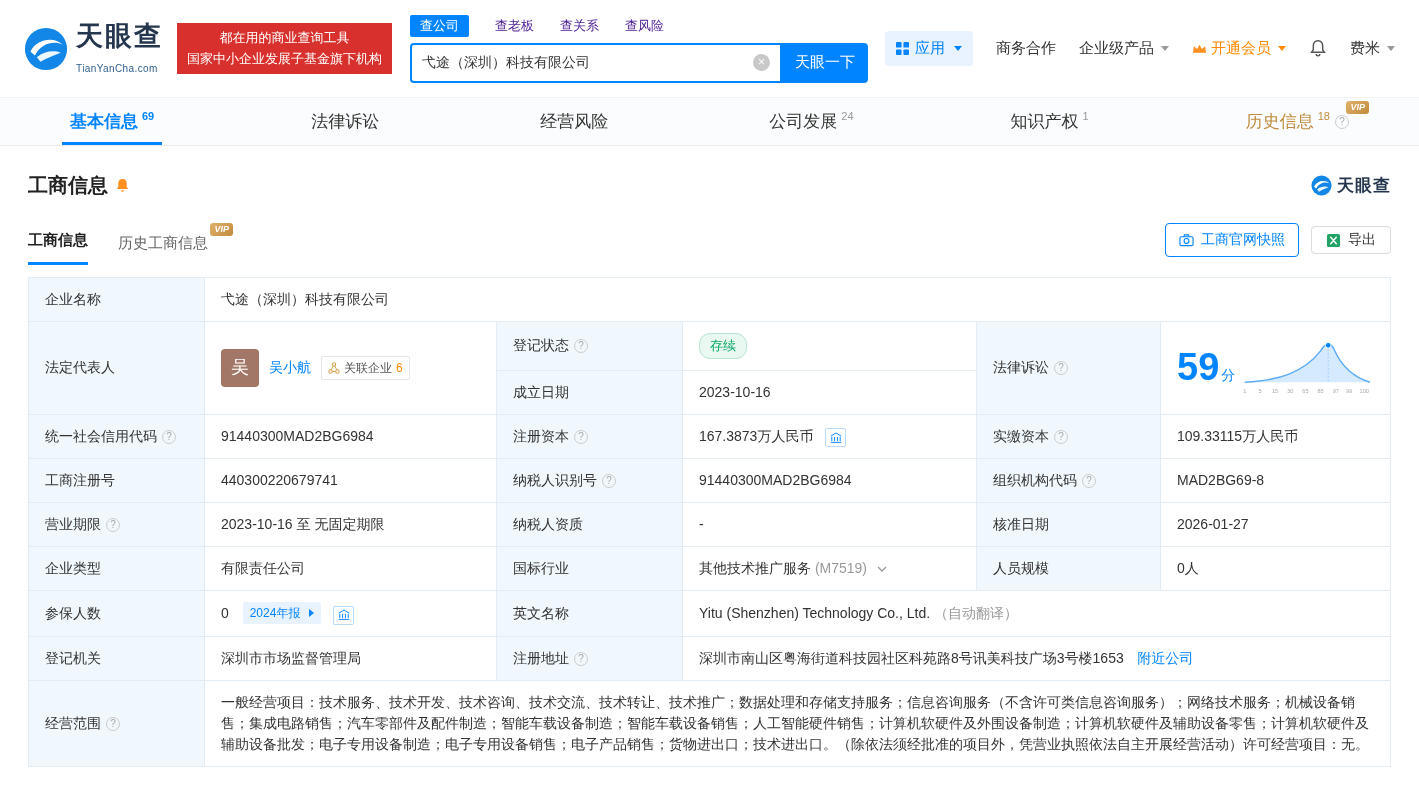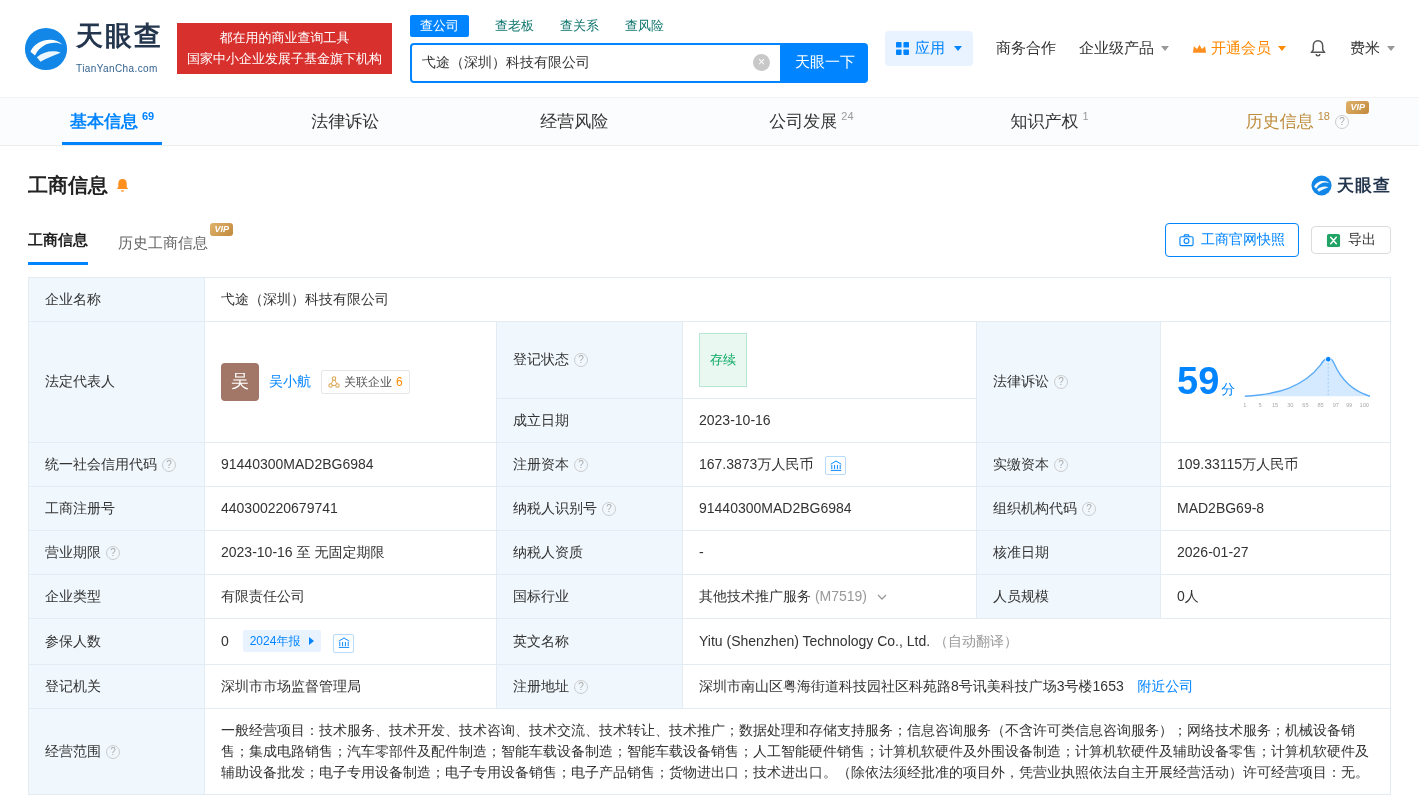--- a/index.html
+++ b/index.html
@@ -11,21 +11,21 @@
 
   
   .topbar{display:flex;align-items:center;height:97px;padding:0 24px;background:#fff}
   .logo{display:flex;align-items:center;gap:8px;flex:0 0 auto;cursor:pointer}
   .logo-txt .cn{font-size:27px;font-weight:bold;color:#24364e;letter-spacing:2px;line-height:1}
   .logo-txt .en{font-size:10px;color:#33628e;margin-top:13px;letter-spacing:.4px}
   .slogan{margin-left:14px;background:#d7302d;color:#ffffff;font-size:13px;line-height:1.6;
           padding:5px 10px;text-align:center;flex:0 0 auto}
   .search-area{margin-left:18px;flex:0 0 auto}
   .search-tabs{display:flex;align-items:center;gap:26px;font-size:13px;margin-bottom:6px}
-  .search-tab{color:#0f766e;cursor:pointer}
+  .search-tab{color:#4c1d95;cursor:pointer}
   .search-tab.active{background:#0084ff;color:#fff;padding:2px 10px;border-radius:2px}
   .search-row{display:flex;height:40px}
   .search-box{width:372px;border:2px solid #0084ff;border-radius:4px 0 0 4px;display:flex;
               align-items:center;background:#fff;padding:0 10px}
   .search-box input{flex:1;border:none;outline:none;font-size:14px;color:#333;
                     font-family:inherit;background:transparent}
   .clear-ico{width:17px;height:17px;border-radius:50%;background:#c8c8c8;color:#fff;
              font-size:12px;line-height:17px;text-align:center;cursor:pointer;flex:0 0 auto}
   .clear-ico::after{content:"×"}
   .search-btn{width:86px;background:#0084ff;color:#fff;border:none;font-size:15px;
@@ -77,21 +77,21 @@
                 background:#fff;border-radius:4px;padding:7px 13px;font-size:14px;font-family:inherit;cursor:pointer}
   .btn-export{display:inline-flex;align-items:center;gap:7px;border:1px solid #dcdcdc;color:#333;
               background:#fff;border-radius:4px;padding:4px 14px;font-size:14px;font-family:inherit;cursor:pointer}
 
   
   .info-table{width:100%;border-collapse:collapse;table-layout:fixed;margin-top:12px}
   .info-table td{border:1px solid #e3ecf3;padding:11px 16px;font-size:14px;color:#333;
                  vertical-align:middle;line-height:1.5;word-break:break-all;background:#fff}
   td.lbl{background:#f0f7fd}
   .badge-green{display:inline-block;background:#e9f8f1;color:#0fa964;font-size:13px;
-               padding:16px 10px;border-radius:0;border:1px solid #b7e6d2}
+               padding:2px 10px;border-radius:11px;border:1px solid #b7e6d2}
   .rep{display:flex;align-items:center;gap:10px}
   .avatar{width:38px;height:38px;border-radius:4px;background:#a27767;color:#fff;font-size:18px;
           display:flex;align-items:center;justify-content:center;cursor:pointer;flex:0 0 auto}
   .related{display:inline-flex;align-items:center;gap:4px;border:1px solid #e6e6e6;border-radius:2px;
            padding:2px 6px;font-size:12px;color:#555;cursor:pointer;white-space:nowrap}
   .related b{color:#ff8a00;font-weight:normal}
   .score-wrap{display:flex;align-items:center;justify-content:space-between;gap:6px}
   .score-num{color:#0084ff;white-space:nowrap}
   .score-num .n{font-size:38px;font-weight:bold}
   .score-num .u{font-size:14px;margin-left:2px}

